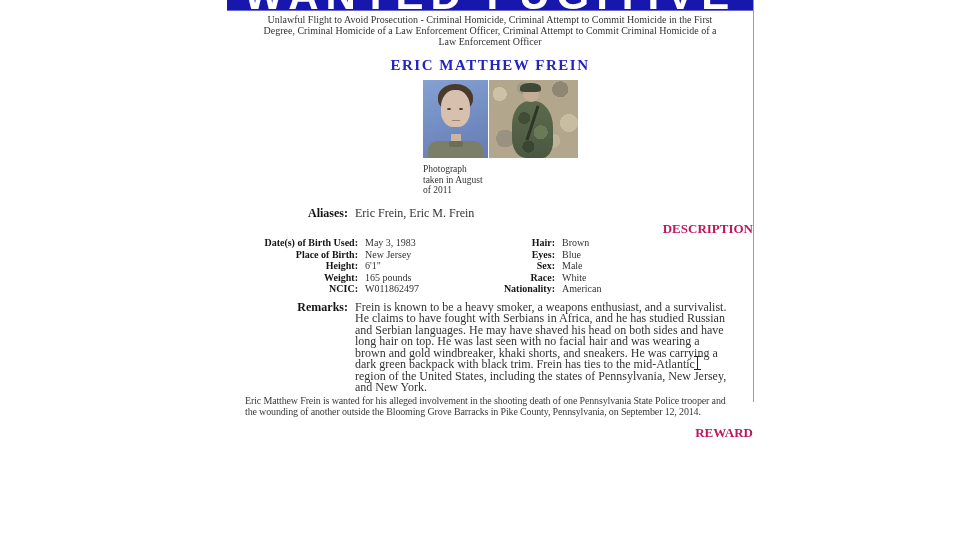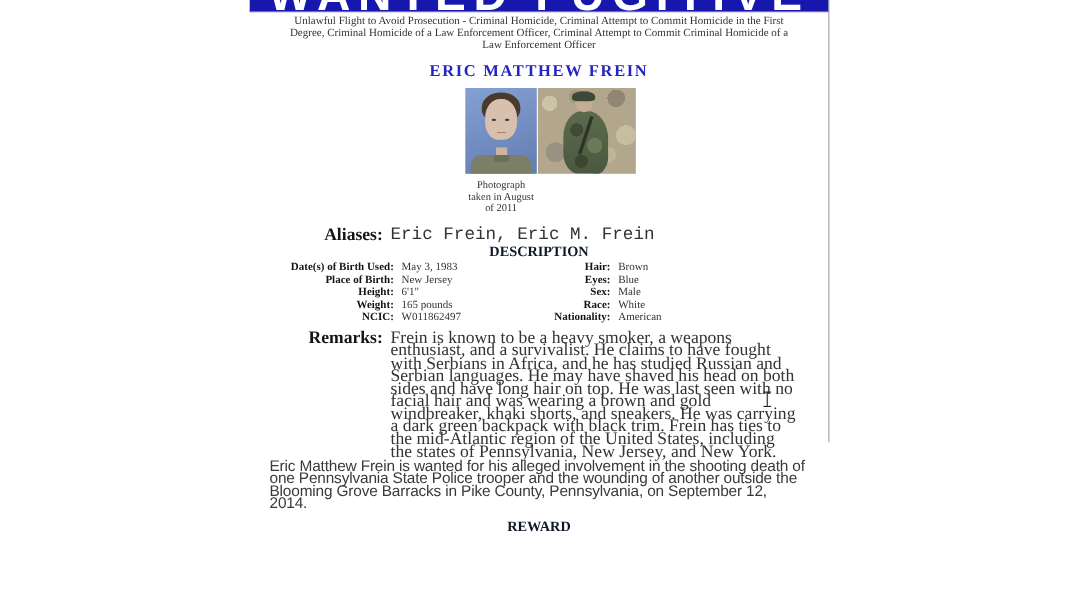--- a/index.html
+++ b/index.html
@@ -63,51 +63,51 @@
       radial-gradient(circle at 70% 55%, #6a7a58 0 7px, transparent 7px),
       radial-gradient(circle at 40% 80%, #3a462f 0 6px, transparent 6px),
       linear-gradient(#5c6a4c,#4a5840);
     border-radius:42% 46% 28% 34%;
   }
   .camo-head{position:absolute;left:34px;top:7px;width:16px;height:15px;background:#c4ad96;border-radius:50%;}
   .camo-cap{position:absolute;left:31px;top:3px;width:21px;height:9px;background:#3e4836;border-radius:50% 50% 25% 25%;}
   .camo-strap{position:absolute;left:42px;top:25px;width:3px;height:36px;background:#2e3428;transform:rotate(18deg);}
   
   .caption{
-    width:65px;margin:6px 0 0 196px;text-align:center;
+    width:65px;margin:6px 0 0 196px;
     font-size:9.5px;line-height:10.5px;color:#333;
   }
-  .row{display:flex;font-size:16px;line-height:11.5px;}
+  .row{display:flex;font-size:12px;line-height:11.5px;}
   .aliases{margin-top:12px;}
   .lbl{width:121px;text-align:right;font-weight:bold;color:#141414;flex:none;}
-  .val{padding-left:7px;color:#333;font-family:Liberation Mono, monospace;}
+  .val{padding-left:7px;color:#333;}
   
   h2{
-    margin:0;text-align:center;color:#0f172a;
+    margin:0;text-align:right;color:#be185d;
     font-size:13px;line-height:15px;font-weight:bold;
   }
   .h-desc{margin-top:2px;}
   .h-caution{margin-top:3px;}
   .h-reward{margin-top:7px;}
   .h-armed{margin-top:7px;font-size:13.5px;letter-spacing:0.3px;}
   
   .fields{
     display:grid;grid-template-columns:131px 110px 87px auto;
     font-size:10px;line-height:11.5px;margin-top:1px;
   }
   .fields .flbl{text-align:right;font-weight:bold;color:#141414;}
   .fields .fval{padding-left:7px;color:#333;}
   
   .remarks{margin-top:7px;}
   .remarks-text{width:372px;padding-left:7px;color:#333;}
   
   .para{margin:1px 18px 0;font-size:10px;line-height:11.5px;color:#333;}
   .para-sans{
-    margin:1px 18px 0;font-family:Liberation Sans, sans-serif;
-    font-size:14px;line-height:11.5px;letter-spacing:-0.15px;color:#3a3a3a;
+    margin:1px 18px 0;font-family:Liberation Serif, serif;
+    font-size:10px;line-height:11.5px;letter-spacing:-0.15px;color:#3a3a3a;
   }
   .contact{
     margin:10px 18px 0;font-size:10.5px;line-height:12px;
     font-weight:bold;color:#141414;
   }
   
   .ibeam{position:absolute;left:466px;top:356px;width:9px;height:14px;}
   .ibeam .stem{position:absolute;left:4px;top:0;width:1px;height:14px;background:#222;}
   .ibeam .cap-t,.ibeam .cap-b{position:absolute;left:1px;width:7px;height:1px;background:#222;}
   .ibeam .cap-t{top:0;} .ibeam .cap-b{bottom:0;}

